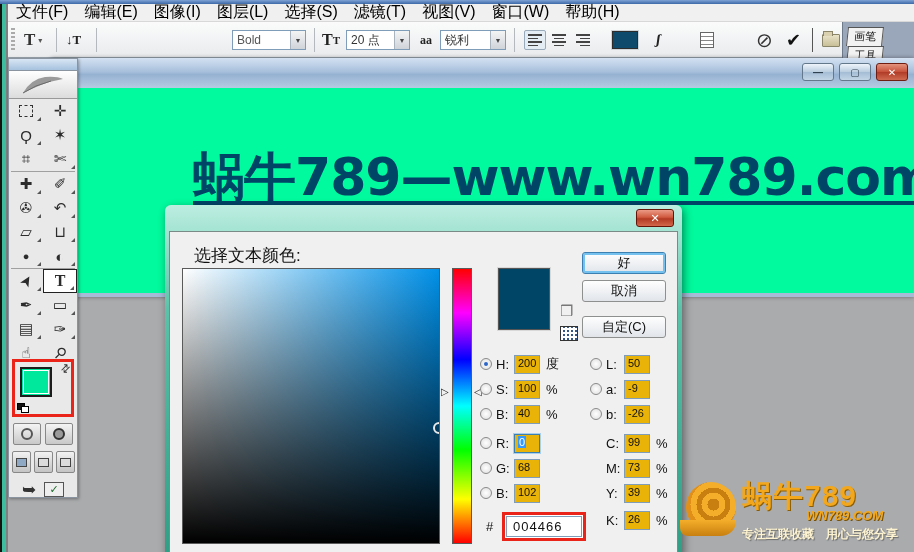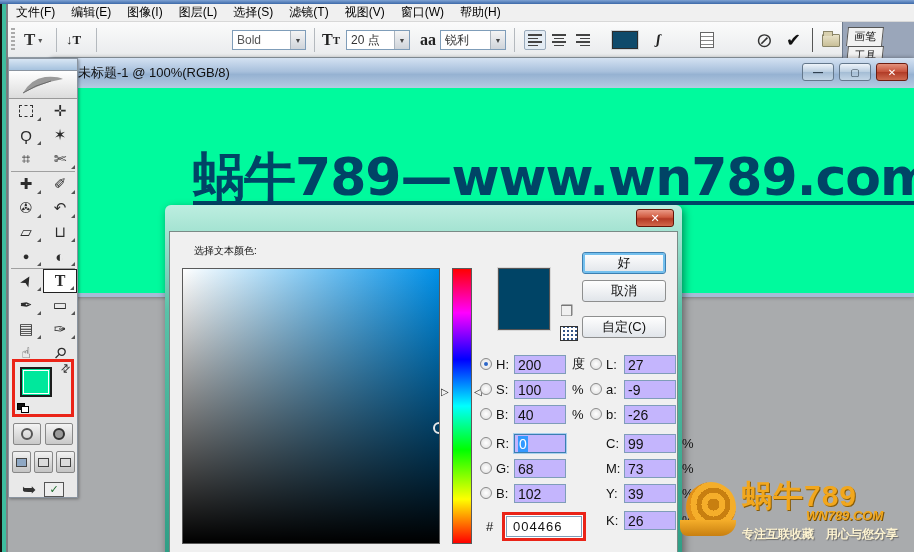--- a/index.html
+++ b/index.html
@@ -8,21 +8,21 @@
 
   
   .top-edge { position:absolute; left:0; top:0; width:914px; height:4px;
     background:linear-gradient(#7fa3d4,#3c69a8); }
   .left-edge { position:absolute; left:0; top:4px; width:8px; height:548px;
     background:linear-gradient(to right,#15120f 0 2px,#3fbd9f 2px 6px,#7d7f81 6px 8px); }
 
   
   .menubar { position:absolute; left:8px; top:4px; width:906px; height:18px;
     background:#f0f0f0; border-bottom:1px solid #d8d8d8; display:flex; align-items:center; }
-  .menu-item { padding:1px 8px; font-size:12px; color:#000; white-space:nowrap; }
+  .menu-item { padding:1px 8px; font-size:16px; color:#000; white-space:nowrap; }
 
   
   .optionsbar { position:absolute; left:8px; top:22px; width:906px; height:36px;
     background:linear-gradient(#fbfbfb,#e9ebed); border-bottom:1px solid #97a3ad; }
   .opt { position:absolute; top:0; height:36px; display:flex; align-items:center; }
   .grip { position:absolute; left:3px; top:6px; width:4px; height:24px;
     background:repeating-linear-gradient(#aaa 0 2px,transparent 2px 4px); }
   .tool-badge { font-family:"Liberation Serif",serif; font-size:17px; font-weight:bold; color:#333; }
   .dd-arrow { font-size:8px; color:#555; margin-left:3px; }
   .vsep { position:absolute; top:6px; width:1px; height:24px; background:#b4b9be; }
@@ -94,40 +94,40 @@
 
   
   .dialog { position:absolute; left:165px; top:205px; width:517px; height:352px; border-radius:6px 6px 0 0;
     background:linear-gradient(#bdeee0,#59c2a8 30%,#2f9e85); box-shadow:2px 3px 8px rgba(0,0,0,.45); }
   .dlg-title { position:absolute; left:0; top:0; right:0; height:26px; display:flex; align-items:center; padding-left:12px;
     font-size:13px; color:#05201a; }
   .dlg-close { position:absolute; right:8px; top:4px; width:38px; height:18px; border:1px solid #661408; border-radius:3px;
     background:linear-gradient(#eb9a86,#d05a40 45%,#b33a24 55%,#d2684c); color:#fff; font-size:11px; font-weight:bold;
     display:flex; align-items:center; justify-content:center; }
   .dlg-body { position:absolute; left:4px; top:26px; width:509px; height:326px; background:#f0f0f0; border:1px solid #7a8a86; }
-  .dlg-prompt { position:absolute; left:24px; top:12px; font-size:10px; color:#111; }
+  .dlg-prompt { position:absolute; left:24px; top:12px; font-size:17px; color:#111; }
   .sbfield { position:absolute; left:12px; top:36px; width:258px; height:276px; border:1px solid #5a5a5a;
     background:linear-gradient(to bottom,rgba(0,0,0,0),#000),linear-gradient(to right,#fff,#0090e8); overflow:hidden; }
   .sb-marker { position:absolute; right:-6px; top:56%; width:12px; height:12px; border:2px solid #e9e9e9; border-radius:50%; }
   .huebar { position:absolute; left:282px; top:36px; width:20px; height:276px; border:1px solid #5a5a5a;
     background:linear-gradient(to bottom,#f00 0%,#f0f 16%,#00f 33%,#0ff 50%,#0f0 66%,#ff0 84%,#f00 100%); }
   .hue-arrow { position:absolute; font-size:10px; color:#222; top:154px; }
   .ha-l { left:271px; } .ha-r { left:304px; }
   .cur-color { position:absolute; left:328px; top:36px; width:52px; height:62px; background:#004466; border:1px solid #555; outline:1px solid #d8d8d8; }
   .cube-ico { position:absolute; left:390px; top:70px; font-size:15px; color:#777; }
   .grid-ico { position:absolute; left:390px; top:94px; width:18px; height:15px; background:#fff; border:1px solid #333;
     background-image:radial-gradient(#358 1px,transparent 1.2px); background-size:4px 4px; background-position:1px 2px; }
   .dbtn { position:absolute; left:412px; width:84px; height:22px; background:linear-gradient(#fefefe,#e1e5ea);
     border:1px solid #8e8f8f; border-radius:3px; display:flex; align-items:center; justify-content:center; font-size:13px; color:#111; }
   .dbtn.default { box-shadow:0 0 0 2px #74c0ee inset; border-color:#3c7fb1; }
   .frow { position:absolute; height:20px; display:flex; align-items:center; font-size:13px; color:#111; }
   .radio { width:12px; height:12px; border:1px solid #8a8a8a; border-radius:50%; background:radial-gradient(#fff,#dcdcdc); margin-right:4px; position:relative; }
   .radio.on:after { content:""; position:absolute; left:3px; top:3px; width:4px; height:4px; border-radius:50%; background:#2c66c8; }
   .flabel { width:18px; }
-  .fbox { width:52px; height:19px; background:#c4b5fd; border:1px solid #7f9db9; font-size:14px; padding:1px 3px; color:#111; }
+  .fbox { width:26px; height:19px; background:#eab308; border:1px solid #7f9db9; font-size:11px; padding:1px 3px; color:#111; }
   .fbox.focus { border:1px solid #3c7fb1; box-shadow:0 0 0 1px #a8d0ee; }
   .fbox .selhl { background:#3399ff; color:#fff; padding:0 1px; }
   .funit { margin-left:6px; }
   .hexwrap { position:absolute; left:332px; top:280px; border:3px solid #ea2418; padding:1px; background:#fff; }
   .hexbox { width:76px; height:21px; background:#fff; border:1px solid #7f9db9; font-size:13px; padding:2px 6px; letter-spacing:1px; }
   .hexhash { position:absolute; left:316px; top:287px; font-size:13px; }
 
   
   .watermark { position:absolute; right:6px; bottom:6px; width:228px; height:72px; }
   .snail { position:absolute; left:0; top:6px; width:58px; height:58px; }
@@ -175,21 +175,21 @@
   <div class="vsep" style="left:306px"></div>
   <div class="opt" style="left:314px">
     <span class="icon-tt" style="font-size:16px">T</span>
       <span class="icon-tt" style="font-size:11px">T</span>
   </div>
   <div class="combo" style="position:absolute;left:338px;top:8px;width:64px">
     <span class="cv">20 点</span>
     <span class="cbtn">▼</span>
   </div>
   <div class="opt" style="left:412px">
-    <span class="icon-tt" style="font-size:16px">aa</span>
+    <span class="icon-tt" style="font-size:12px">aa</span>
   </div>
   <div class="combo" style="position:absolute;left:432px;top:8px;width:66px">
     <span class="cv">锐利</span>
     <span class="cbtn">▼</span>
   </div>
   <div class="vsep" style="left:506px"></div>
   <div class="opt" style="left:516px">
     <div class="al-btn al-l active">
         <i></i>
         <i></i>
@@ -229,21 +229,20 @@
     <span class="folder-ico"></span>
   </div>
   <div class="pwell">
     <span class="ptab">画笔</span><span class="ptab">工具</span>
   </div>
 </div>
 
 <div class="docwin">
   <div class="doc-title">
     <span class="doc-ico"></span>
-    <span class="doc-title-text">未标题-1 @ 100%(RGB/8)</span>
     <div class="winbtns">
       <div class="wbtn">—</div>
       <div class="wbtn">▢</div>
       <div class="wbtn close">✕</div>
     </div>
   </div>
   <div class="canvas">
     <div class="canvas-text">蜗牛789—www.wn789.com</div>
     <div class="caret"></div>
   </div>
@@ -434,21 +433,21 @@
     <div class="frow" style="left:310px;top:172px">
       <span class="radio"></span>
       <span class="flabel">B:</span>
       <span class="fbox">40</span>
       <span class="funit">%</span>
     </div>
 
     <div class="frow" style="left:420px;top:122px">
       <span class="radio"></span>
       <span class="flabel">L:</span>
-      <span class="fbox">27</span>
+      <span class="fbox">50</span>
     </div>
     <div class="frow" style="left:420px;top:147px">
       <span class="radio"></span>
       <span class="flabel">a:</span>
       <span class="fbox">-9</span>
     </div>
     <div class="frow" style="left:420px;top:172px">
       <span class="radio"></span>
       <span class="flabel">b:</span>
       <span class="fbox">-26</span>

